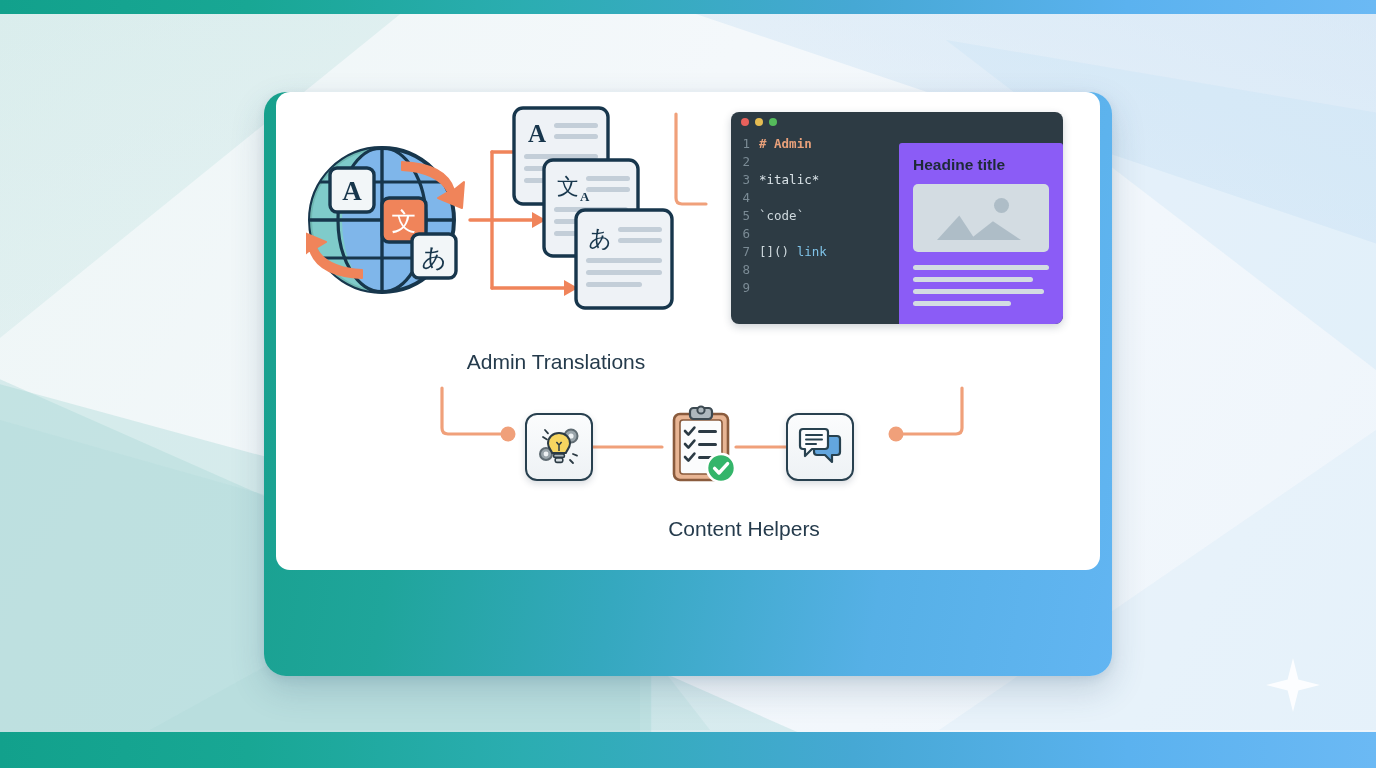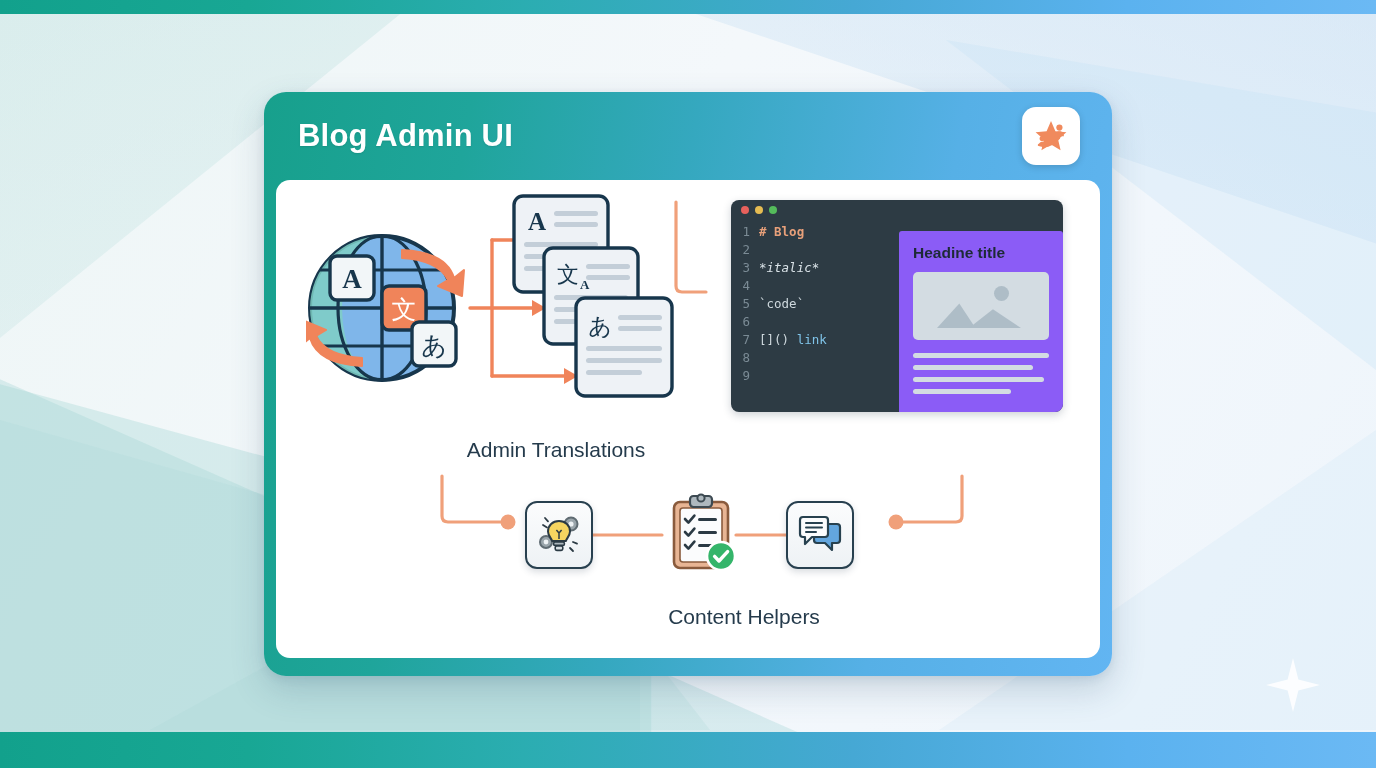--- a/index.html
+++ b/index.html
@@ -106,21 +106,21 @@
   .dot.r{background:#e8615c;} .dot.y{background:#e5bc52;} .dot.g{background:#54bb5b;}
   .editor-body { flex:1; display:flex; position:relative; }
   .code-area { width:168px; padding:5px 0 0 0; }
   .code-line {
     display:flex; align-items:flex-start; height:18px;
     font-family:"DejaVu Sans Mono","Liberation Mono",monospace; font-size:12.5px;
   }
   .ln { width:28px; text-align:right; padding-right:9px; color:#7b8b95; }
   .ct { color:#cfd9de; white-space:pre; }
   .ct .h1 { color:#e8a07a; font-weight:700; }
-  .ct .em { color:#dbe4e9; font-style:italic; }
+  .ct .em { color:#dbe4e9; }
   .ct .lnk { color:#7fc3e8; }
   .preview-pane {
     position:absolute; right:0; top:12px; width:164px; height:200px;
     background:#8b5cf6; border-radius:3px; padding:13px 14px;
   }
   .pv-title { font-size:15.5px; font-weight:700; color:#1d2a36; margin-bottom:10px; }
   .pv-img {
     height:68px; background:#d3dce2; border-radius:5px;
     position:relative; margin-bottom:13px; overflow:hidden;
   }
@@ -163,33 +163,20 @@
   <div class="bd-facet f6"></div>
   <div class="bd-facet f7"></div>
   <div class="bd-facet f8"></div>
   <div class="sparkle"></div>
   <div class="bar bar-top"></div>
   <div class="bar bar-bottom"></div>
 </div>
 
 <div class="window">
 
-  <div class="titlebar">
-    <div class="win-title">Blog Admin UI</div>
-    <div class="logo-badge">
-      <svg width="40" height="40" viewBox="0 0 40 40">
-        <path d="M20 5 L24.4 15.2 L35.4 16.2 L27.1 23.5 L29.6 34.3 L20 28.6 L10.4 34.3 L12.9 23.5 L4.6 16.2 L15.6 15.2 Z" fill="#f08a5d"></path>
-        <circle cx="28.4" cy="11.6" r="3.1" fill="#f08a5d"></circle>
-        <path d="M23.9 20.2 c0-2.9 2.0-5.0 4.5-5.0 s4.5 2.1 4.5 5.0 z" fill="#f08a5d"></path>
-        <circle cx="11.2" cy="22.6" r="2.6" fill="#f08a5d"></circle>
-        <path d="M7.4 30.0 c0-2.5 1.7-4.3 3.8-4.3 s3.8 1.8 3.8 4.3 z" fill="#f08a5d"></path>
-        <path d="M8 29 Q18 33 28 22" stroke="#f08a5d" stroke-width="2.4" fill="none" stroke-linecap="round"></path>
-      </svg>
-    </div>
-  </div>
 
   <div class="canvas">
 
     <svg class="conn" viewBox="0 0 824 478">
       <g fill="none" stroke="#f0a07a" stroke-width="3.2" stroke-linecap="round">
         <path d="M400 22 L400 106 Q400 112 406 112 L430 112"></path>
         <path d="M166 296 L166 336 Q166 342 172 342 L228 342"></path>
         <path d="M686 296 L686 336 Q686 342 680 342 L624 342"></path>
         <path d="M317 355 L386 355"></path>
         <path d="M460 355 L510 355"></path>
@@ -273,21 +260,21 @@
     <div class="editor">
       <div class="editor-top">
         <span class="dot r"></span>
         <span class="dot y"></span>
         <span class="dot g"></span>
       </div>
       <div class="editor-body">
         <div class="code-area">
           <div class="code-line">
               <span class="ln">1</span>
-              <span class="ct"><span class="h1"># Blog</span></span>
+              <span class="ct"><span class="h1"># Admin</span></span>
             </div>
           <div class="code-line">
               <span class="ln">2</span>
               <span class="ct"></span>
             </div>
           <div class="code-line">
               <span class="ln">3</span>
               <span class="ct"><span class="em">*italic*</span></span>
             </div>
           <div class="code-line">

